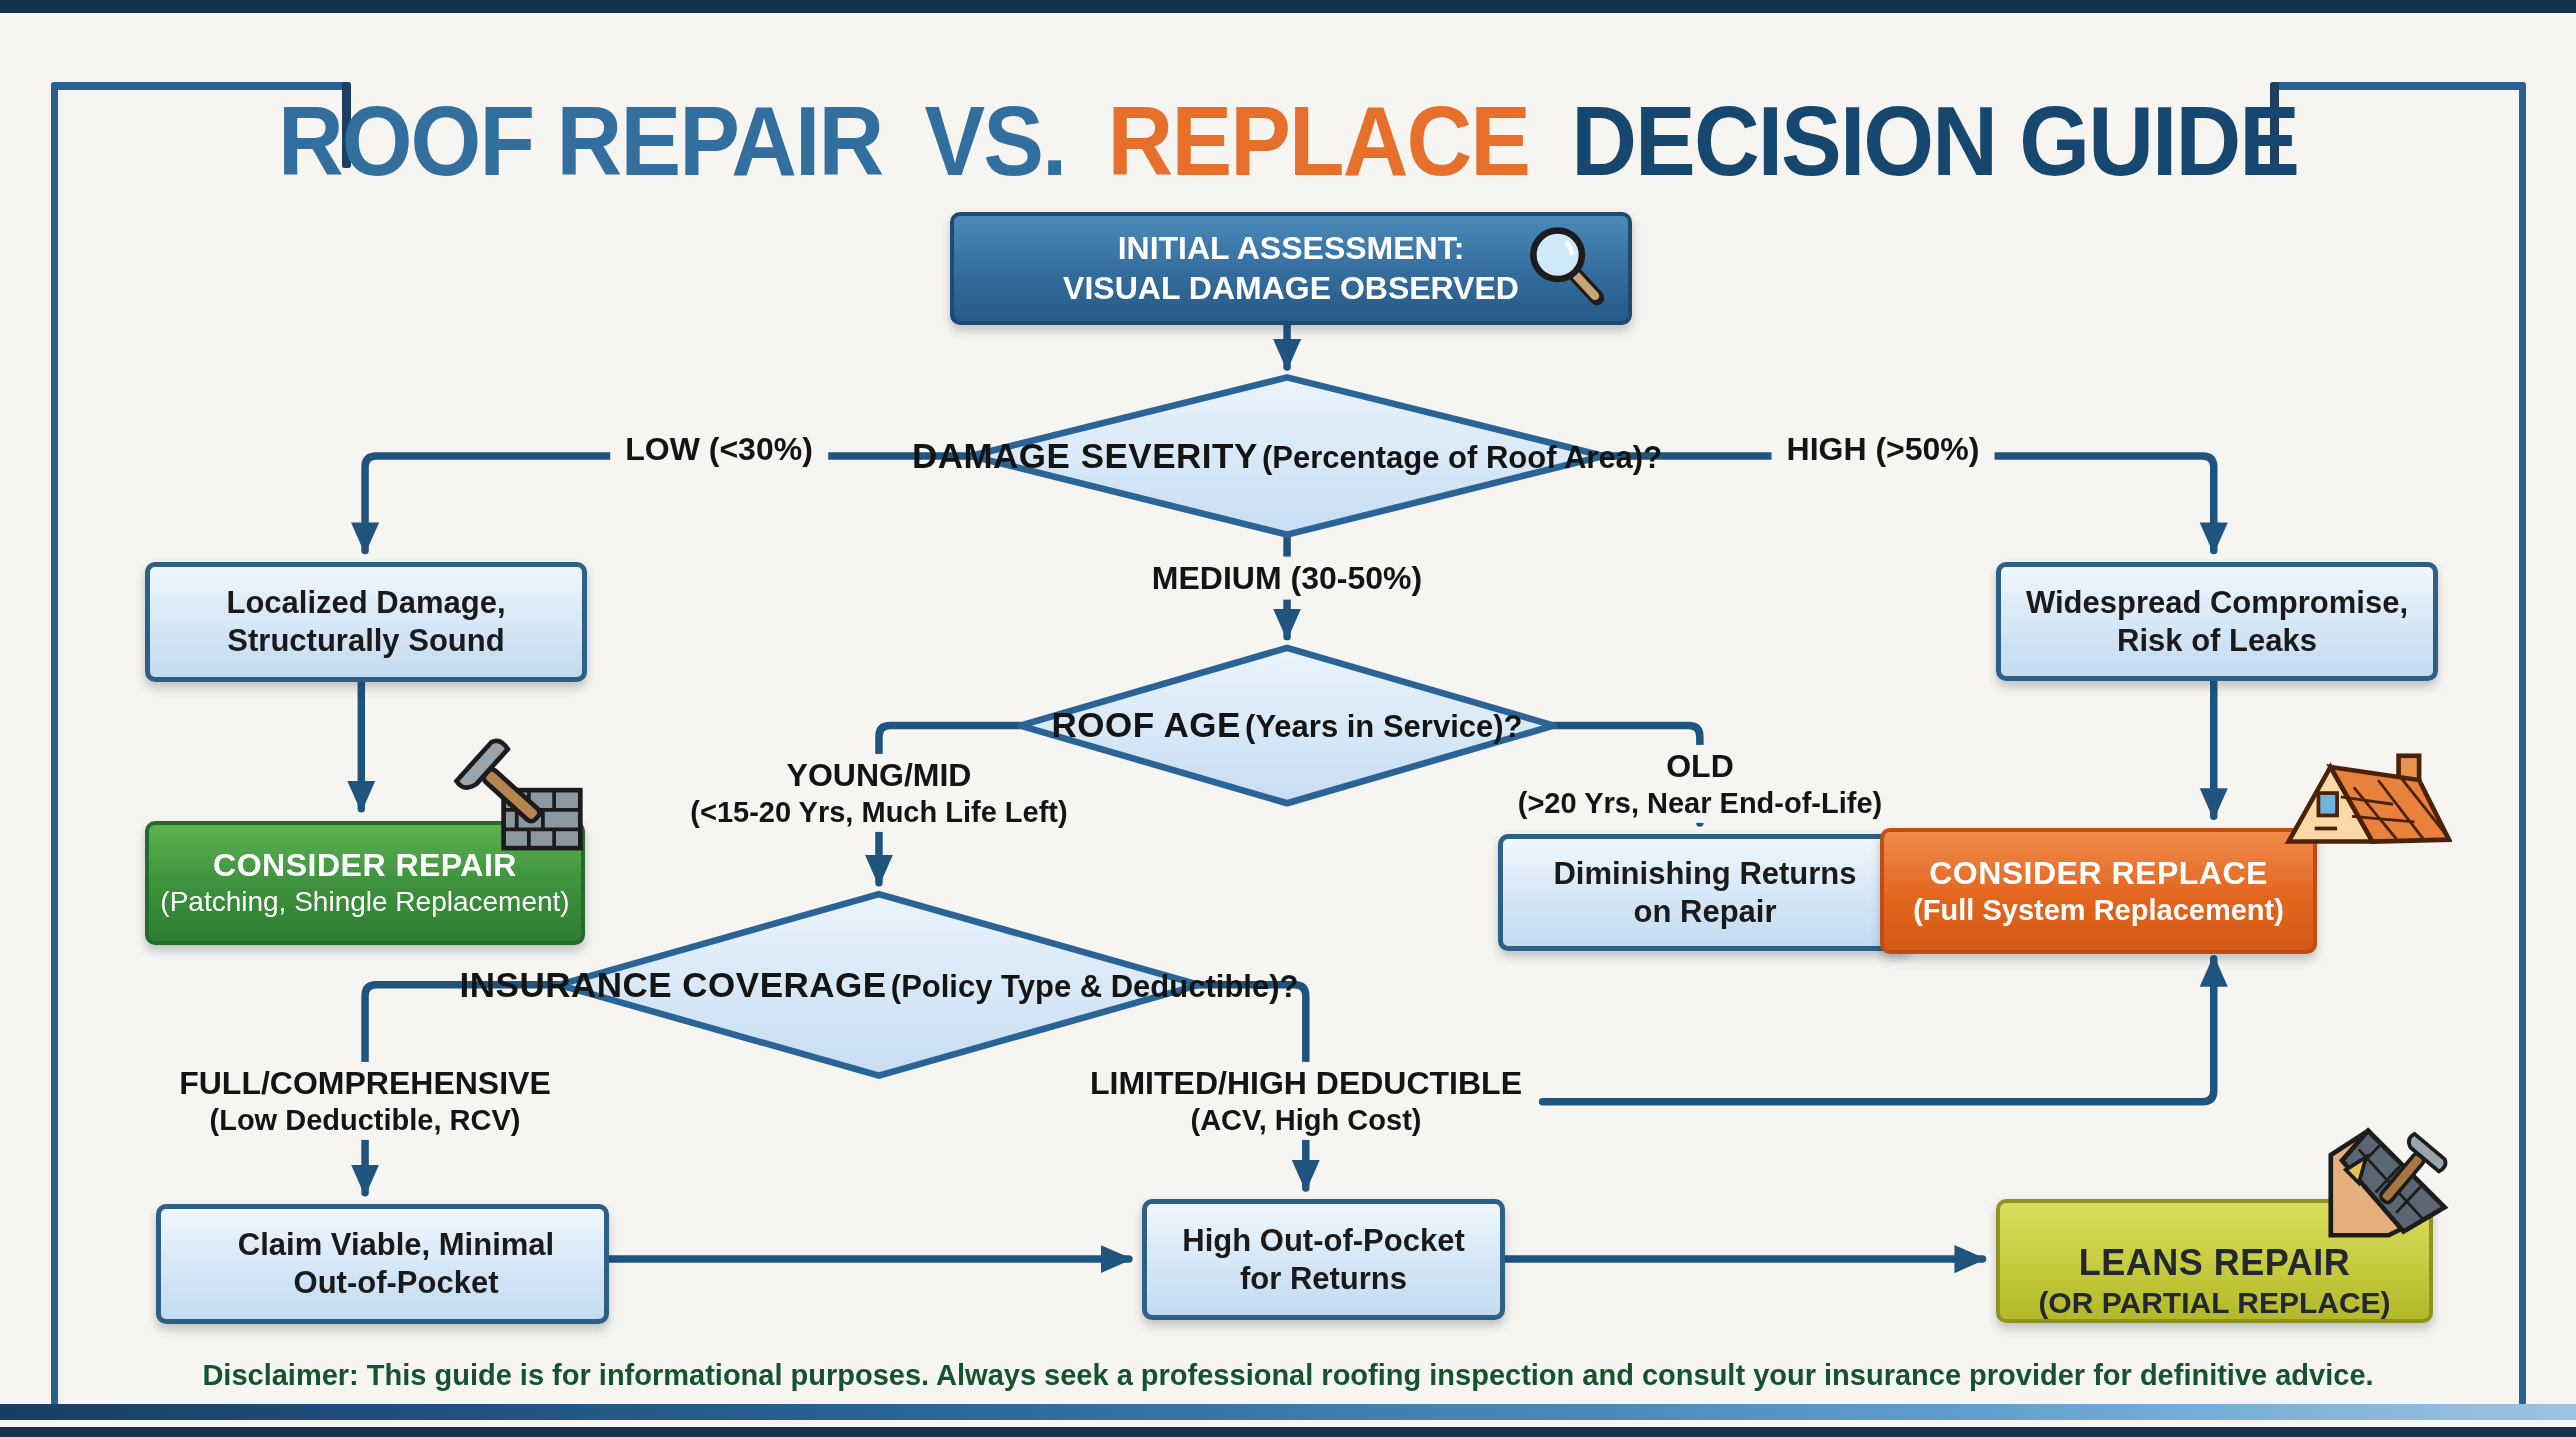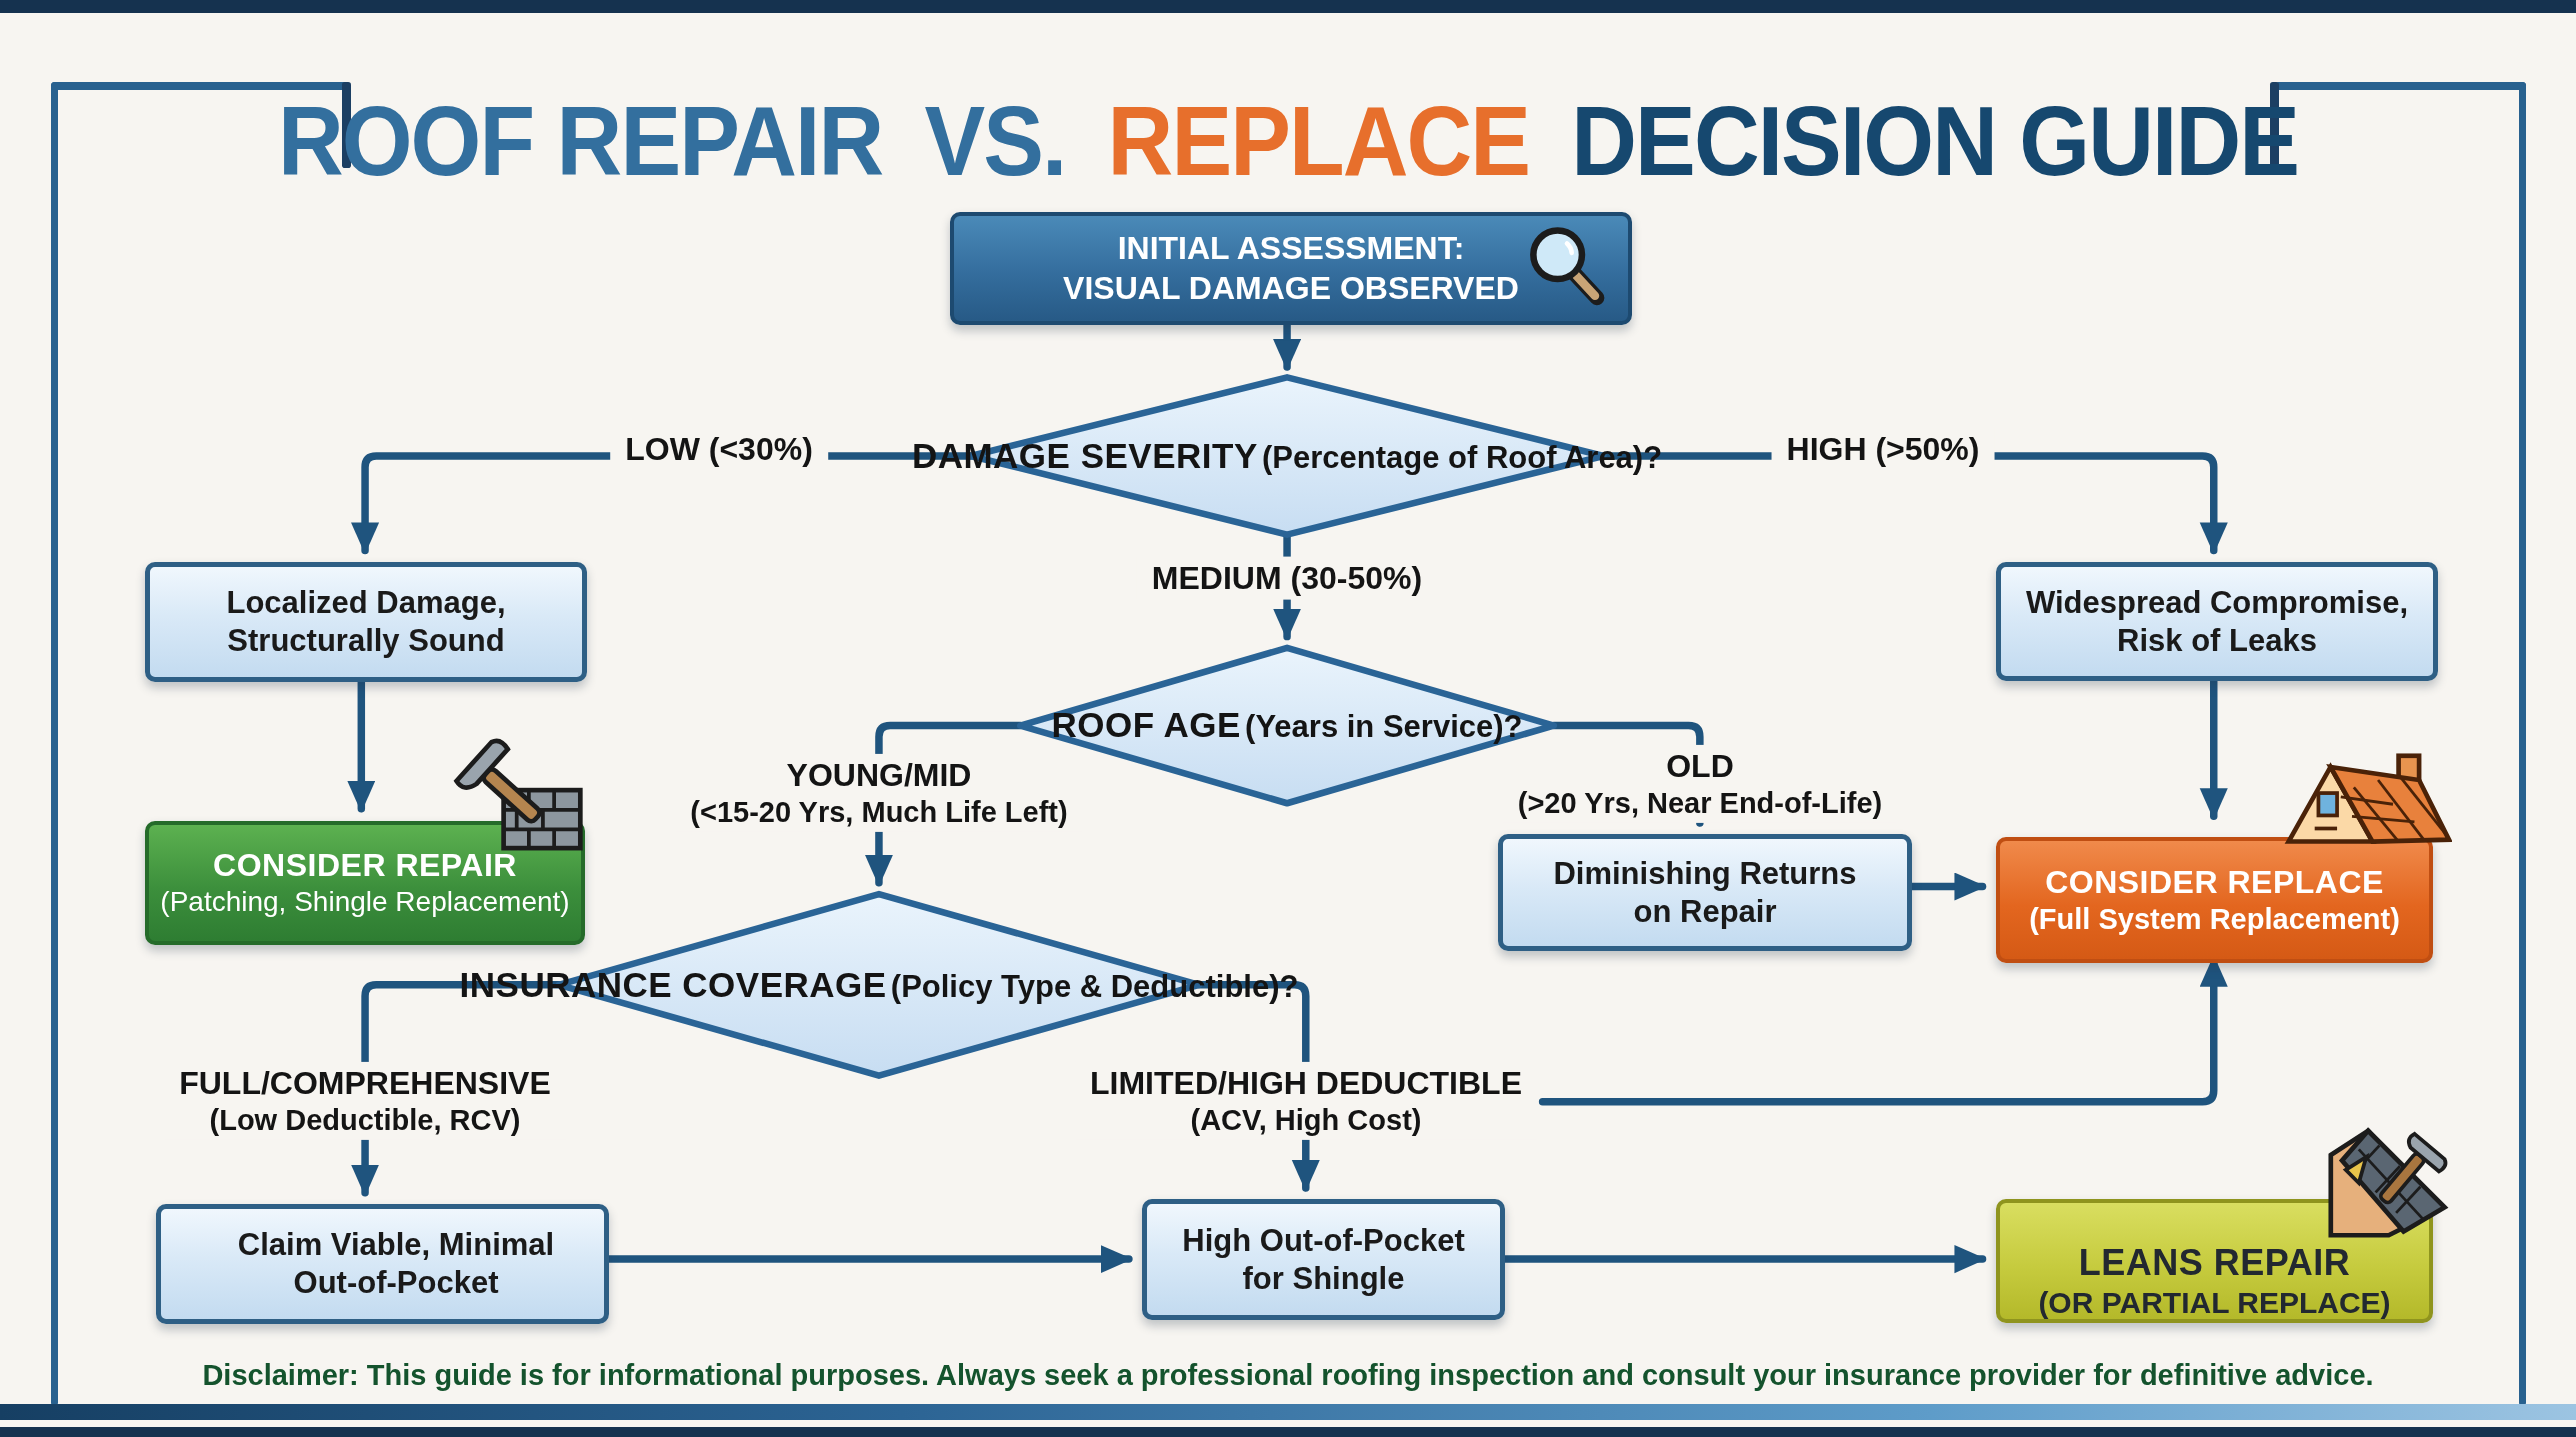--- a/index.html
+++ b/index.html
@@ -180,33 +180,33 @@
   <div class="node box-green" style="left:145px;top:821px;width:432px;height:116px;">
     <span class="l1">CONSIDER REPAIR</span>
     <span class="l2">(Patching, Shingle Replacement)</span>
   </div>
 
   <div class="node box-lightblue" style="left:1498px;top:834px;width:404px;height:107px;">
     <span class="l1">Diminishing Returns</span>
     <span class="l2">on Repair</span>
   </div>
 
-  <div class="node box-orange" style="left:1996px;top:828px;width:429px;height:118px;margin-top:9px;">
+  <div class="node box-orange" style="left:1880px;top:828px;width:429px;height:118px;">
     <span class="l1">CONSIDER REPLACE</span>
     <span class="l2">(Full System Replacement)</span>
   </div>
 
   <div class="node box-lightblue" style="left:156px;top:1204px;width:416px;height:110px;padding-left:27px;">
     <span class="l1">Claim Viable, Minimal</span>
     <span class="l2">Out-of-Pocket</span>
   </div>
 
   <div class="node box-lightblue" style="left:1142px;top:1199px;width:353px;height:111px;">
     <span class="l1">High Out-of-Pocket</span>
-    <span class="l2">for Shingle</span>
+    <span class="l2">for Returns</span>
   </div>
 
   <div class="node box-yellow" style="left:1996px;top:1199px;width:429px;height:116px;">
     <span class="l1">LEANS REPAIR</span>
     <span class="l2">(OR PARTIAL REPLACE)</span>
   </div>
 
   <svg class="icon" style="left:1524px;top:223px;" width="86" height="86" viewBox="0 0 92 92">
     <line x1="52" y1="52" x2="78" y2="80" stroke="#1c1c1c" stroke-width="16" stroke-linecap="round"></line>
     <line x1="52" y1="52" x2="76" y2="78" stroke="#c9a476" stroke-width="9" stroke-linecap="round"></line>

